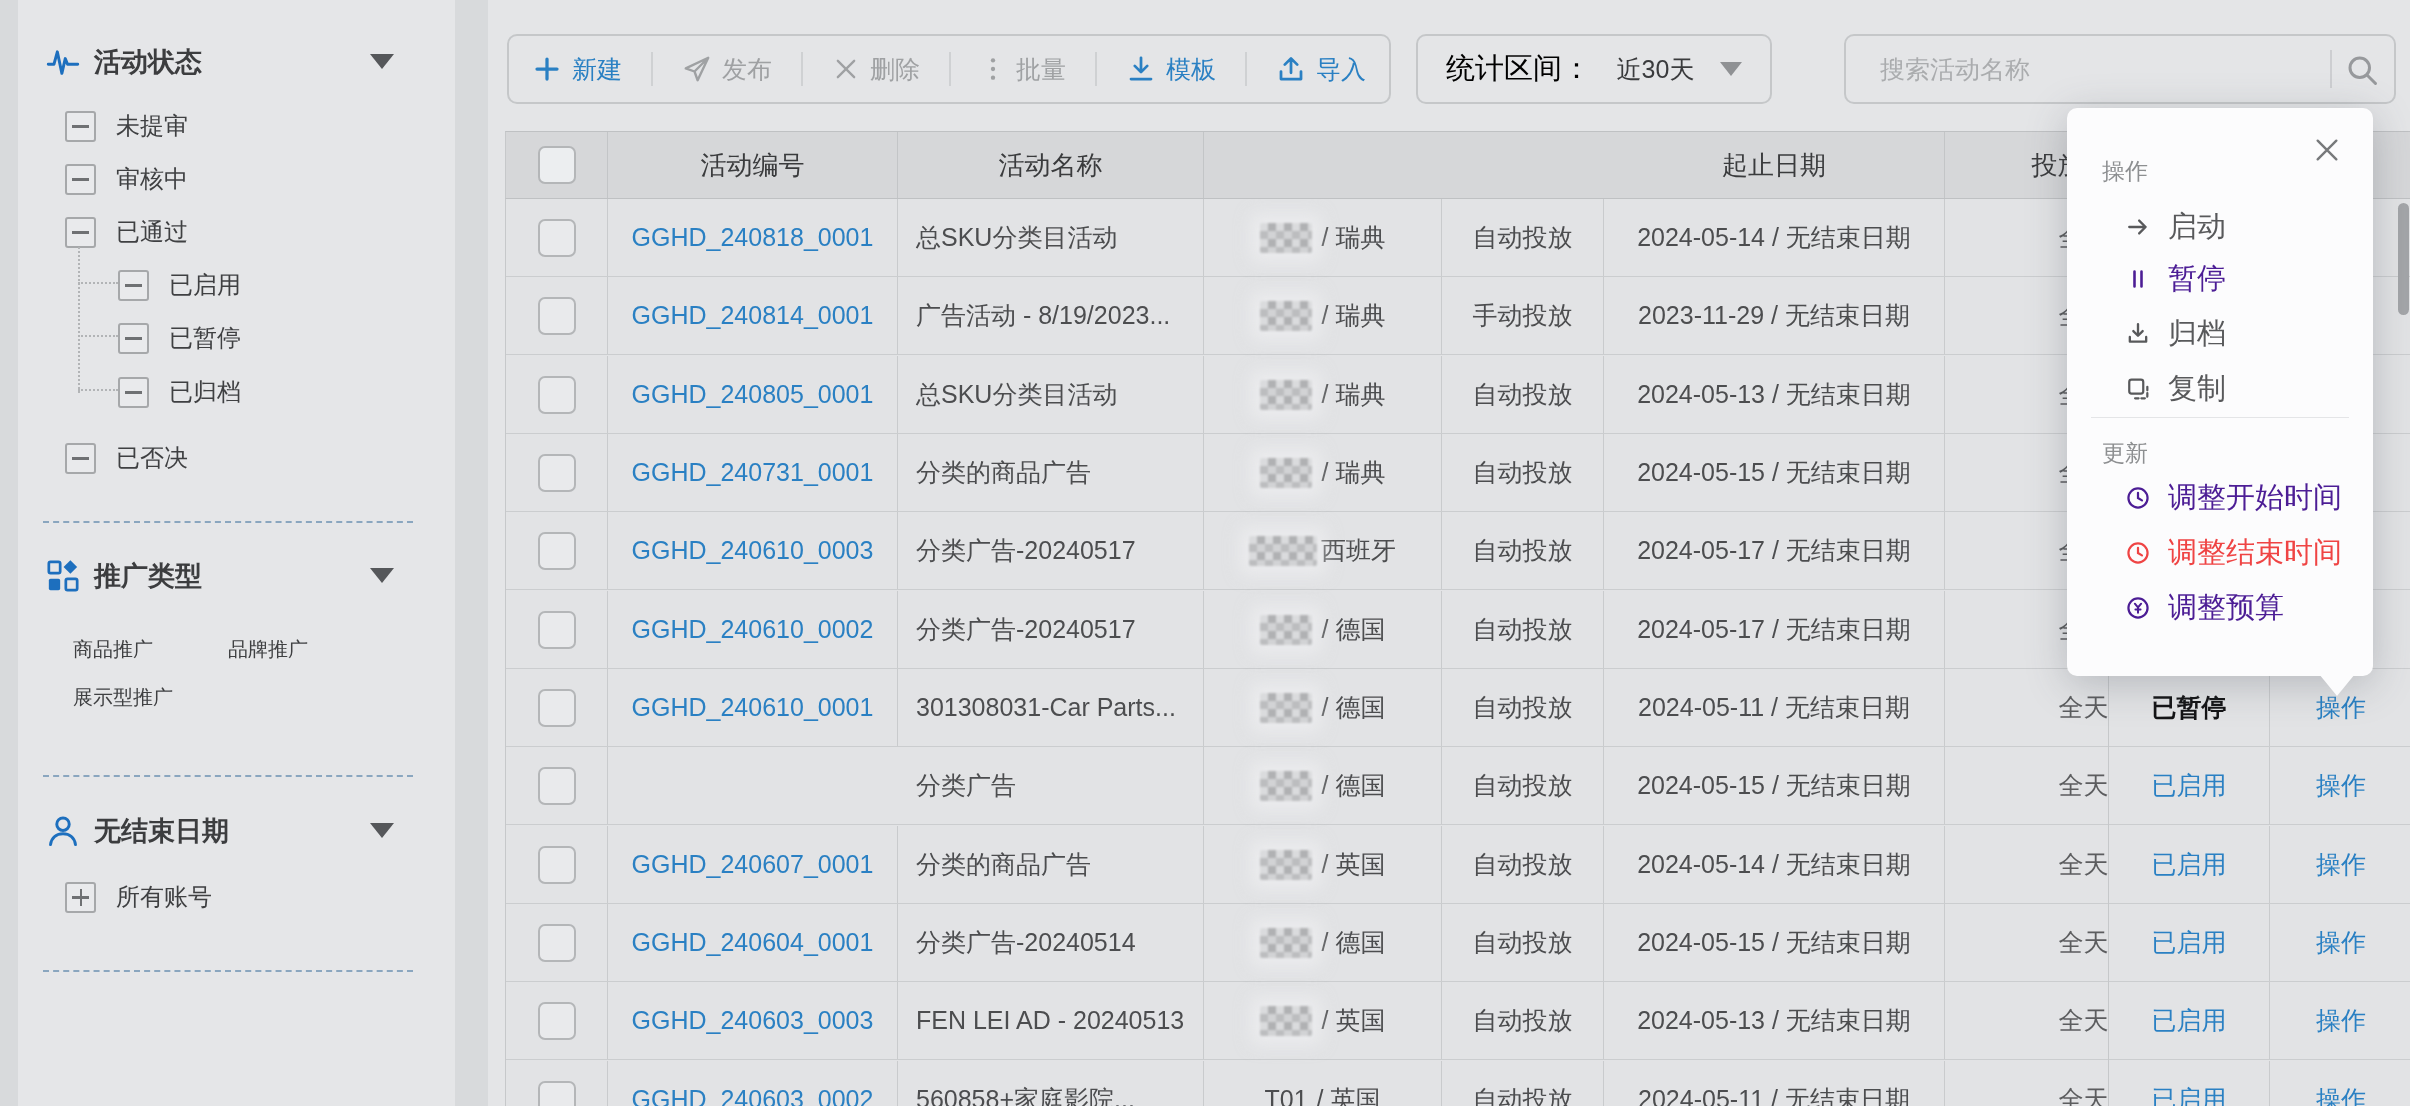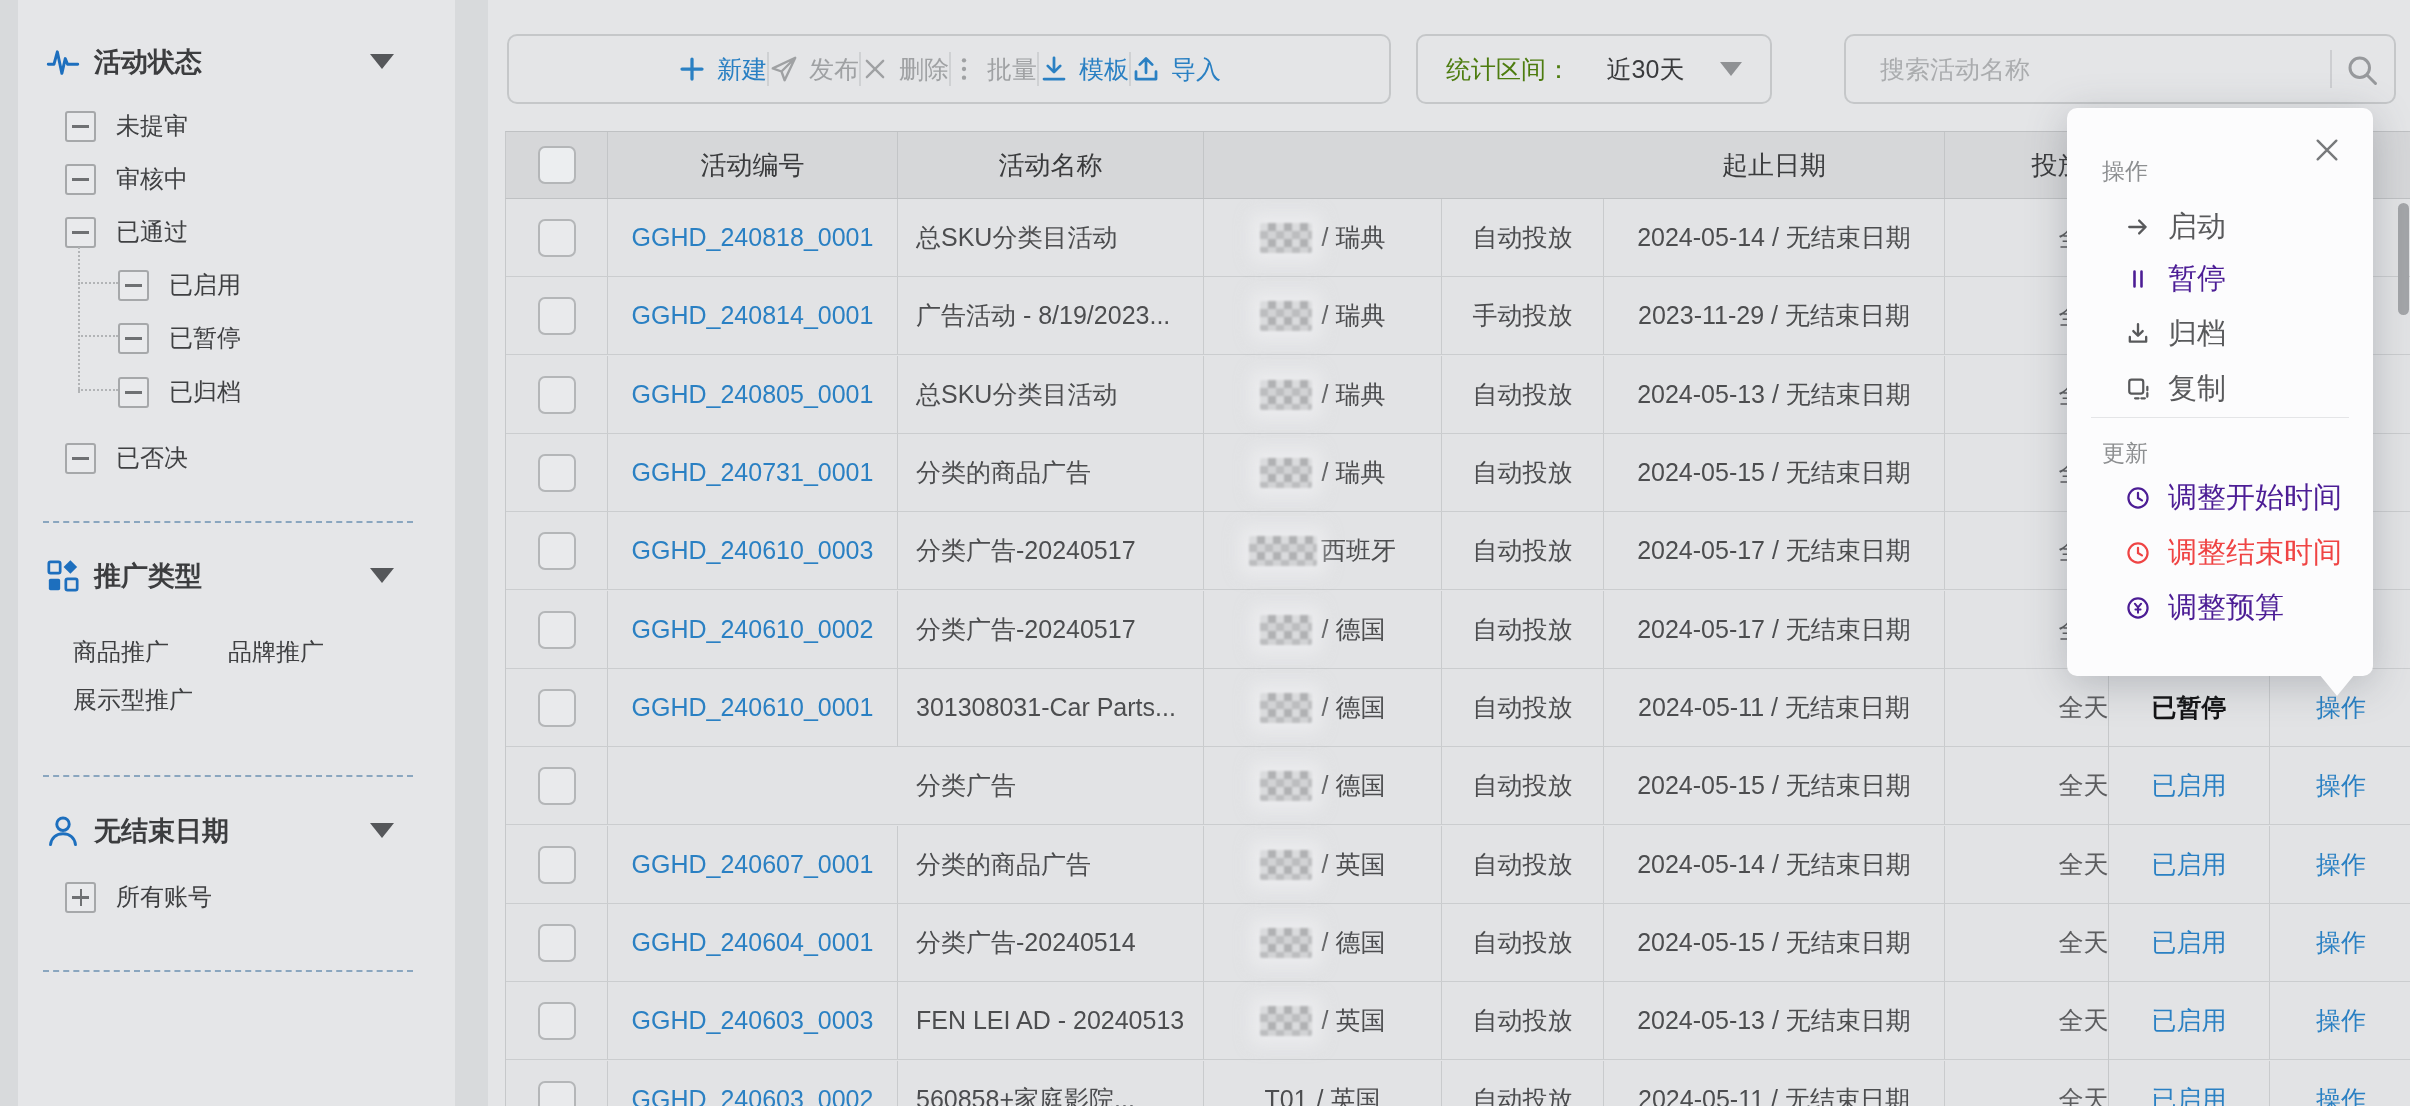--- a/index.html
+++ b/index.html
@@ -18,32 +18,32 @@
   .titem{position:absolute;display:flex;align-items:center;gap:20px;font-size:24px;color:#3f4042}
   .tbox{width:27px;height:27px;border:2px solid #a6a8aa;border-radius:3px;position:relative;
         background:#e9eaec;flex:0 0 auto}
   .tbox::after{content:"";position:absolute;left:5px;right:5px;top:50%;height:2.5px;
                margin-top:-1px;background:#6f7173}
   .tbox.plus::before{content:"";position:absolute;top:5px;bottom:5px;left:50%;width:2.5px;
                margin-left:-1px;background:#6f7173}
   .dash{position:absolute;left:25px;width:370px;height:0;border-top:2px dashed #8aa6bf}
   .dotv{position:absolute;width:0;border-left:2px dotted #b2b4b6}
   .doth{position:absolute;height:0;border-top:2px dotted #b2b4b6}
-  .tag{position:absolute;font-size:24px;color:#3f4042}
+  .tag{position:absolute;font-size:20px;color:#3f4042}
   
   .panelbox{position:absolute;top:34px;height:70px;border:2px solid #c5c7c9;border-radius:10px;
             box-sizing:border-box;display:flex;align-items:center}
-  #toolbar{left:507px;width:884px;justify-content:center;padding:0 40px}
+  #toolbar{left:507px;width:884px;justify-content:space-between;padding:0 23px}
   .tb-btn{display:flex;align-items:center;gap:10px;font-size:25px;cursor:default}
   .tb-btn svg{flex:0 0 auto}
   .blue{color:#2a80c3}
   .grayed{color:#9fa1a3}
   .tb-sep{width:2px;height:34px;background:#cfd1d3}
   #statsbox{left:1416px;width:356px;justify-content:space-between;padding:0 28px}
-  #statsbox .lab{font-size:25px;color:#4d7c0f}
+  #statsbox .lab{font-size:29px;color:#000000}
   #statsbox .val{font-size:25px;color:#3a3b3d}
   #statsbox .caret{width:0;height:0;border-left:11px solid transparent;
                    border-right:11px solid transparent;border-top:14px solid #8f9194}
   #searchbox{left:1844px;width:552px}
   #searchbox input{position:absolute;left:0;top:0;width:100%;height:100%;box-sizing:border-box;
       padding:0 80px 0 34px;border:none;outline:none;background:transparent;font-size:25px;
       color:#55565a;font-family:inherit}
   #searchbox input::placeholder{color:#aaacae}
   #searchbox .vsep{position:absolute;right:62px;top:14px;width:2px;height:38px;background:#cdced1}
   #searchbox svg{position:absolute;right:14px;top:16px;color:#97999c}

